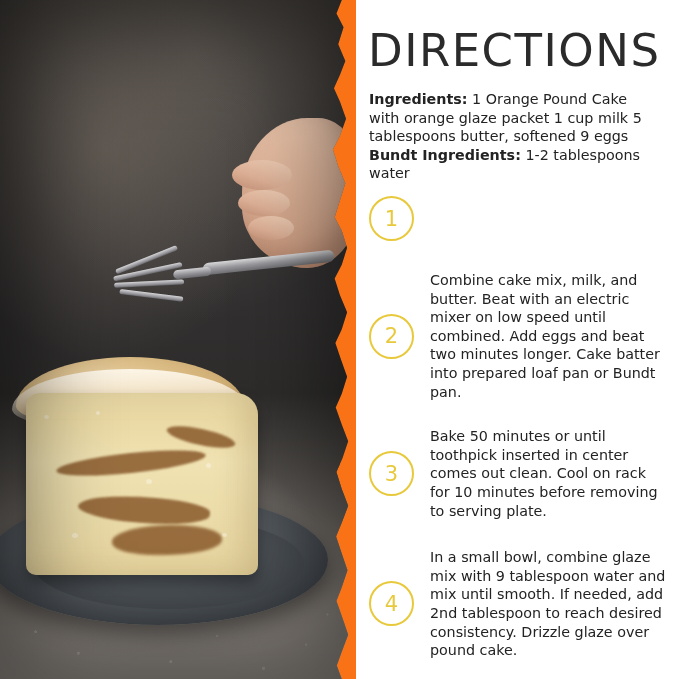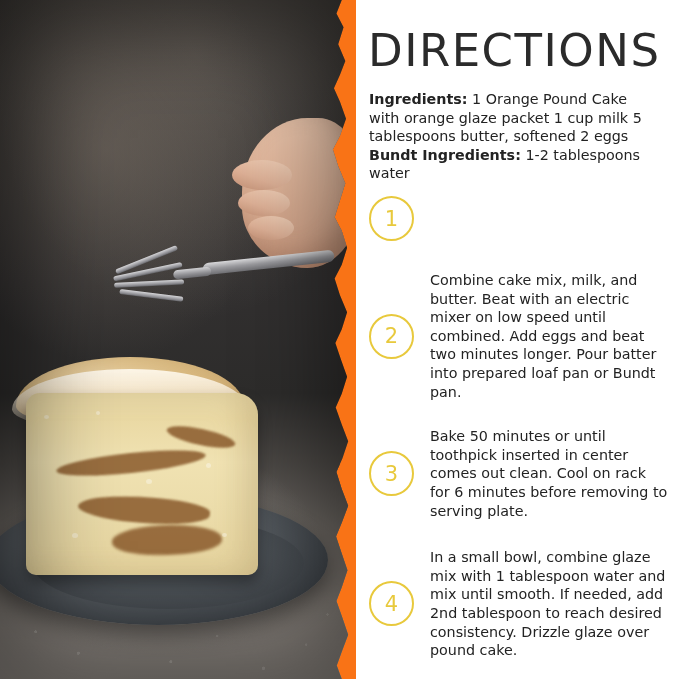--- a/index.html
+++ b/index.html
@@ -325,41 +325,41 @@
 
     <div class="vignette"></div>
   </div>
 
   <div class="content">
 
     <div class="title">DIRECTIONS</div>
 
     <div class="ingredients">
       <b>Ingredients:</b>
-      <span>1 Orange Pound Cake with orange glaze packet 1 cup milk 5 tablespoons butter, softened 2 eggs</span>
+      <span>1 Orange Pound Cake with orange glaze packet 1 cup milk 5 tablespoons butter, softened 9 eggs</span>
       <b>Bundt Ingredients:</b>
       <span>1-2 tablespoons water</span>
     </div>
 
     <div class="steps">
 
       <div class="step step-1">
         <div class="step-num">1</div>
       </div>
 
       <div class="step step-2">
         <div class="step-num">2</div>
-        <div class="step-text">Combine cake mix, milk, and butter. Beat with an electric mixer on low speed until combined. Add eggs and beat two minutes longer. Pour batter into prepared loaf pan or Bundt pan.</div>
+        <div class="step-text">Combine cake mix, milk, and butter. Beat with an electric mixer on low speed until combined. Add eggs and beat two minutes longer. Cake batter into prepared loaf pan or Bundt pan.</div>
       </div>
 
       <div class="step step-3">
         <div class="step-num">3</div>
-        <div class="step-text">Bake 50 minutes or until toothpick inserted in center comes out clean. Cool on rack for 6 minutes before removing to serving plate.</div>
+        <div class="step-text">Bake 50 minutes or until toothpick inserted in center comes out clean. Cool on rack for 10 minutes before removing to serving plate.</div>
       </div>
 
       <div class="step step-4">
         <div class="step-num">4</div>
-        <div class="step-text">In a small bowl, combine glaze mix with 1 tablespoon water and mix until smooth. If needed, add 2nd tablespoon to reach desired consistency. Drizzle glaze over pound cake.</div>
+        <div class="step-text">In a small bowl, combine glaze mix with 9 tablespoon water and mix until smooth. If needed, add 2nd tablespoon to reach desired consistency. Drizzle glaze over pound cake.</div>
       </div>
 
     </div>
   </div>
 </div>
 
 </body></html>

